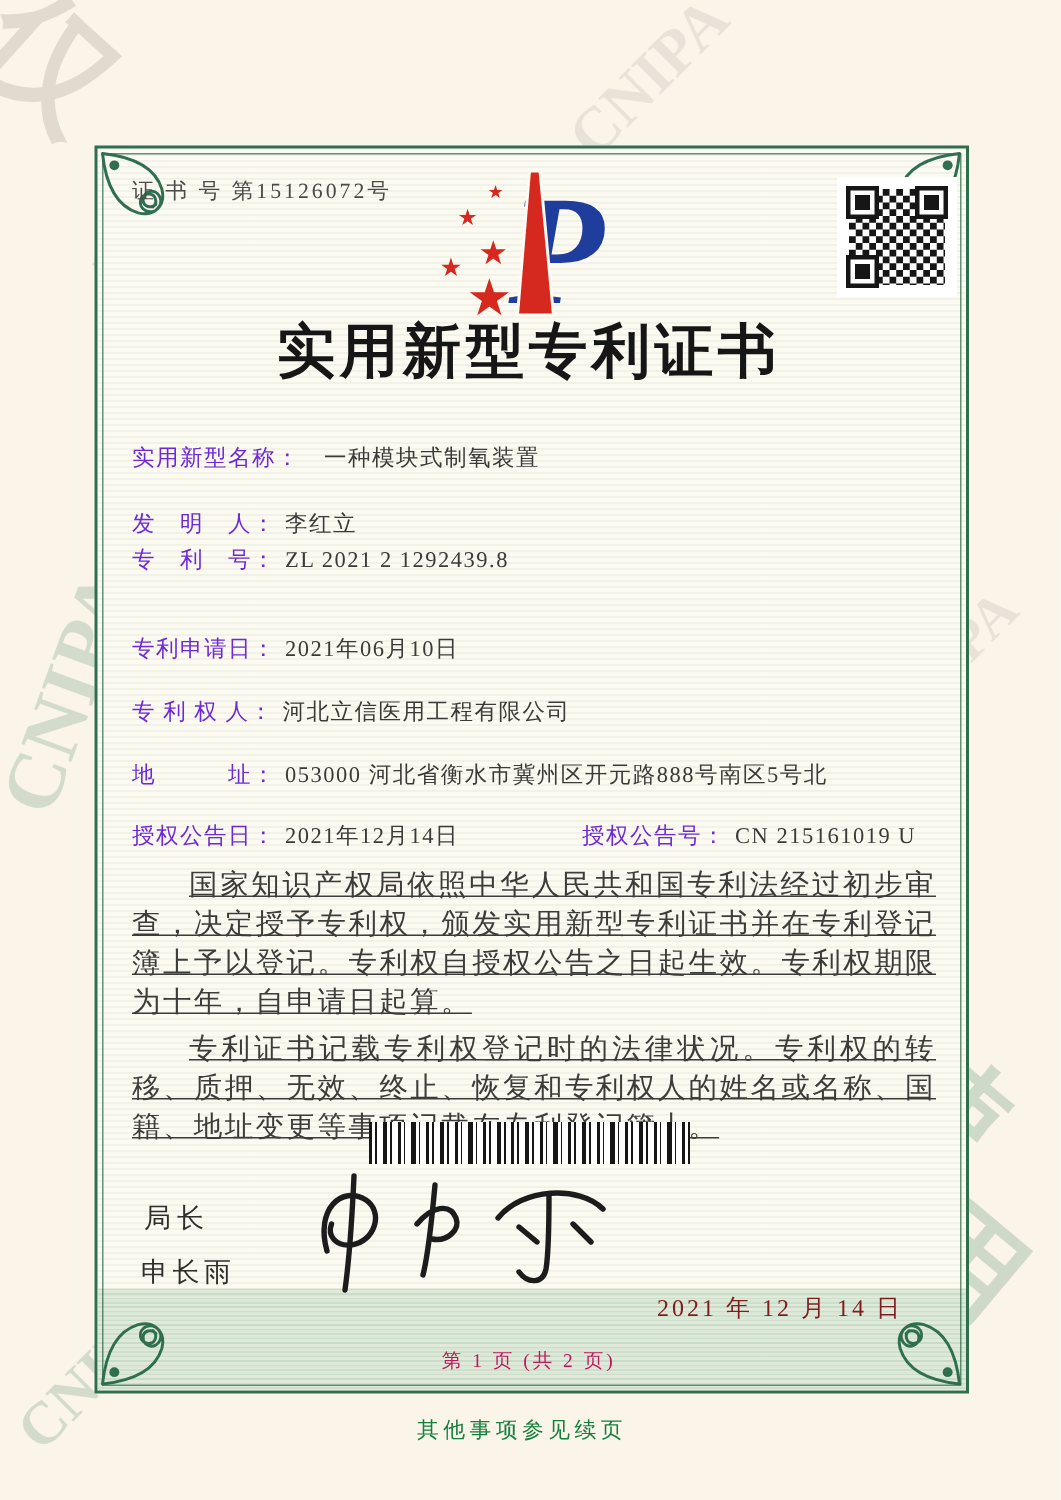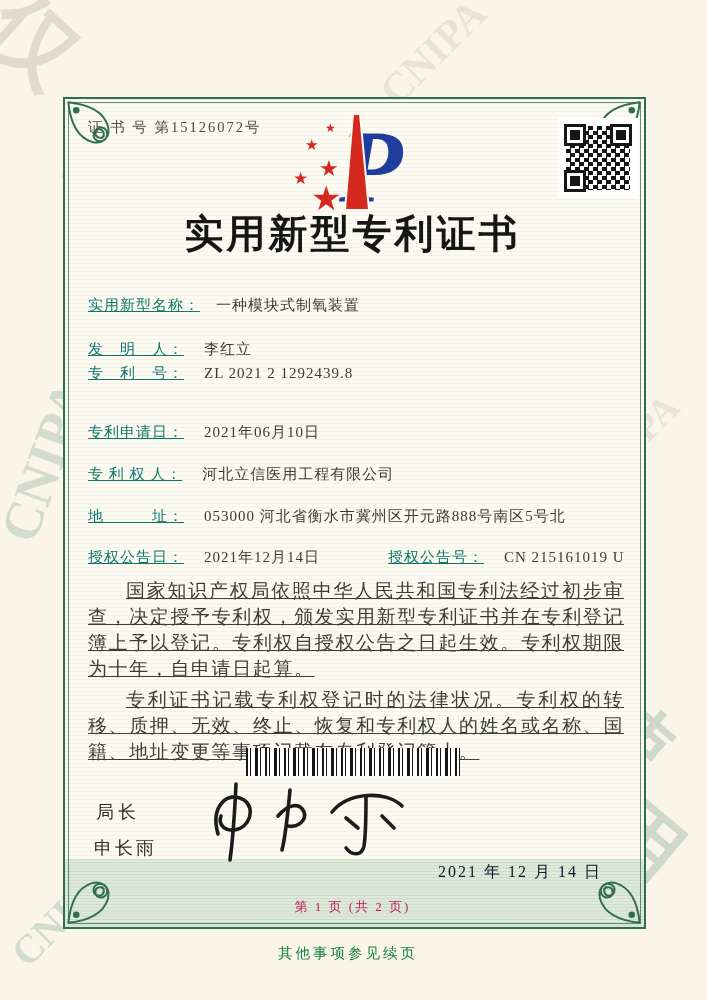--- a/index.html
+++ b/index.html
@@ -58,43 +58,43 @@
   .finder{position:absolute;width:16px;height:16px;border:3px solid #161616;background:#fff;}
   .finder::after{content:"";position:absolute;inset:3px;background:#161616;}
   .finder.f1{left:2px;top:2px;} .finder.f2{right:2px;top:2px;} .finder.f3{left:2px;bottom:2px;}
 
   #title{
     left:63px;top:207px;width:579px;text-align:center;
     font-size:39px;font-weight:700;color:#161616;letter-spacing:3px;
   }
 
   .field-row{position:absolute;left:88px;z-index:4;font-size:15px;color:#3a3a38;letter-spacing:1px;white-space:nowrap;}
-  .field-row .lbl{color:#0f766e;text-decoration:underline;}
-  .field-row .val{margin-left:20px;}
+  .field-row .lbl{color:#6d28d9;}
+  .field-row .val{margin-left:6px;}
 
   #grant-row .part2{position:absolute;left:300px;white-space:nowrap;}
 
   #paragraphs{left:88px;top:578px;width:536px;z-index:4;}
   #paragraphs p{
     margin:0 0 5px 0;text-indent:2em;font-size:19px;line-height:26px;
     letter-spacing:1.6px;color:#3c3c3a;text-align:justify;text-decoration:underline;
   }
 
   #barcode{
     left:246px;top:748px;width:214px;height:28px;background:#fff;
     background-image:repeating-linear-gradient(90deg,
       #161616 0 2px,#fff 2px 4px,#161616 4px 5px,#fff 5px 9px,
       #161616 9px 12px,#fff 12px 14px,#161616 14px 15px,#fff 15px 19px);
   }
 
   #sig-title{left:96px;top:800px;font-size:18px;letter-spacing:4px;color:#2e2e2c;}
   #sig-name{left:94px;top:836px;font-size:18px;letter-spacing:3px;color:#2e2e2c;}
   #signature{left:190px;top:776px;width:230px;height:92px;}
 
-  #issue-date{left:420px;top:862px;width:200px;text-align:center;font-size:16px;letter-spacing:2px;color:#0f172a;}
+  #issue-date{left:420px;top:862px;width:200px;text-align:center;font-size:16px;letter-spacing:2px;color:#7f1d1d;}
   #page-info{left:63px;top:898px;width:579px;text-align:center;font-size:13px;letter-spacing:2px;color:#be185d;}
   #footer-note{left:278px;top:944px;font-size:14.5px;letter-spacing:3px;color:#15803d;z-index:4;}
 </style>
 </head>
 <body>
 
 <div id="page">
 
   <span class="wm" style="left:-10px;top:-18px;font-size:88px;transform:rotate(42deg);">仅</span>
   <span class="wm" style="left:76px;top:112px;font-size:88px;transform:rotate(42deg);">限</span>

